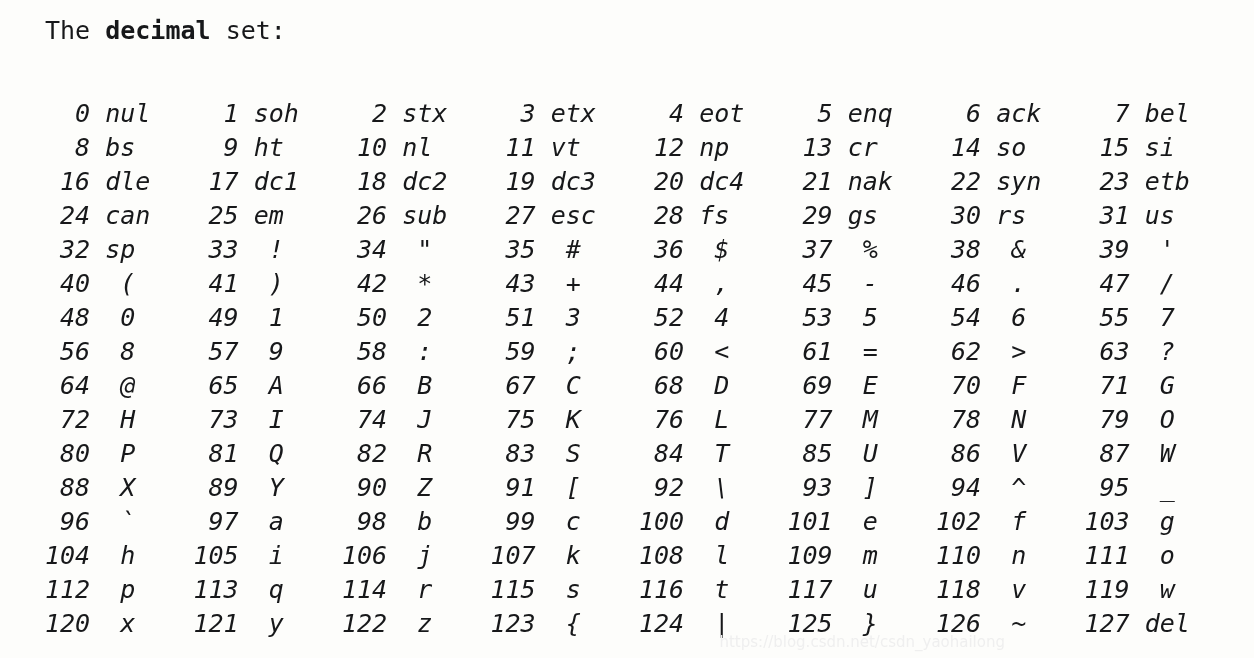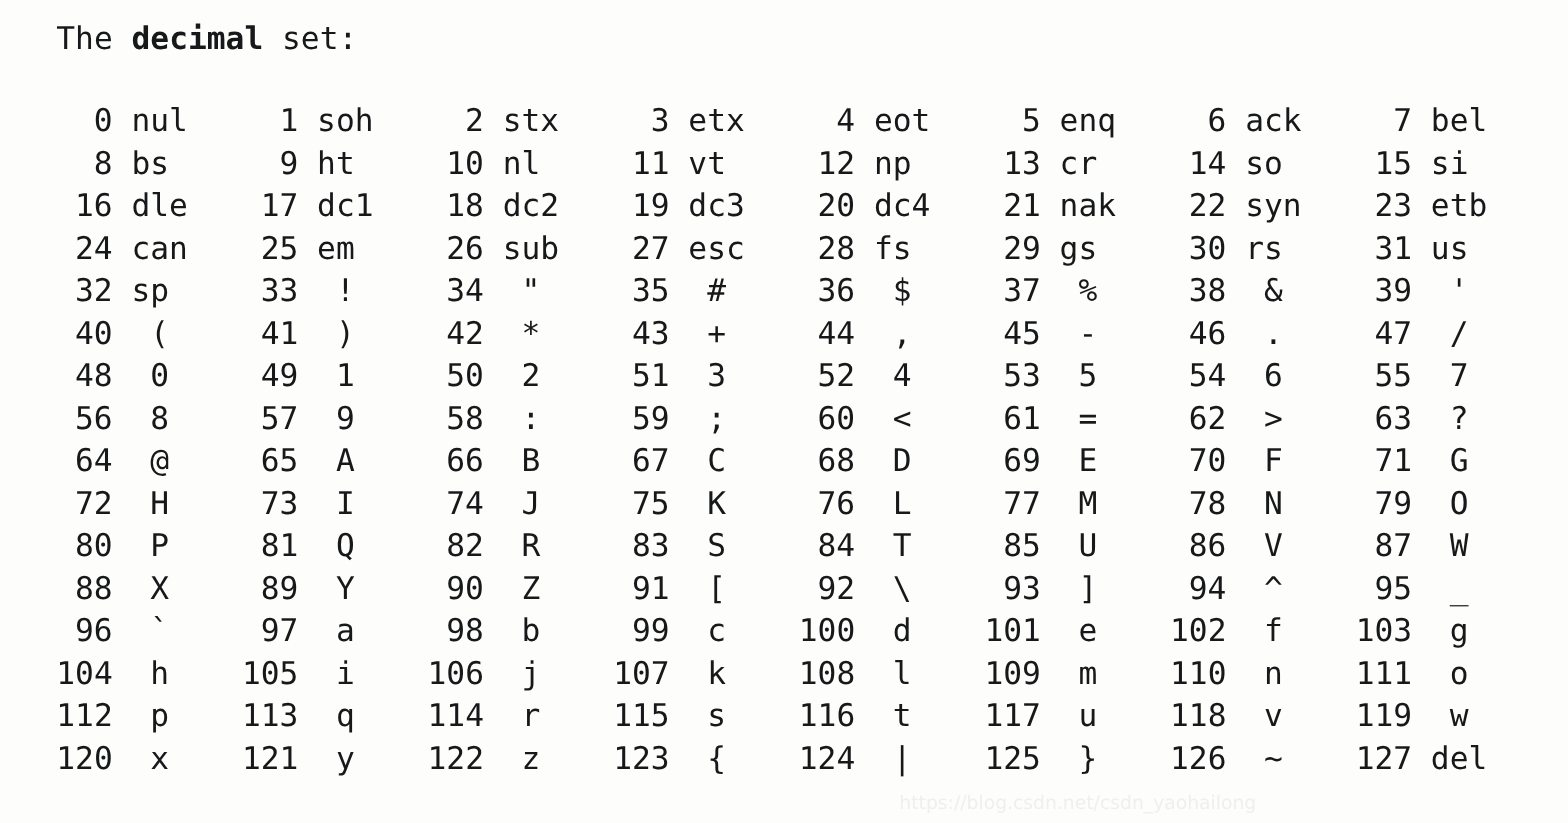--- a/index.html
+++ b/index.html
@@ -33,22 +33,23 @@
     letter-spacing: 0px;
     white-space: pre;
   }
   #title-line .tw { font-weight: 400; }
   #title-line .tb { font-weight: 700; }
 
   
   #ascii-table {
     position: absolute;
     left: 45px;
-    top: 80px;
+    top: 97px;
     width: 1190px;
+    font-style: italic;
   }
   .ascii-row {
     display: block;
     height: 34px;
     line-height: 34px;
     white-space: pre;
     font-size: 25px;
   }
   .ascii-cell {
     display: inline-block;

